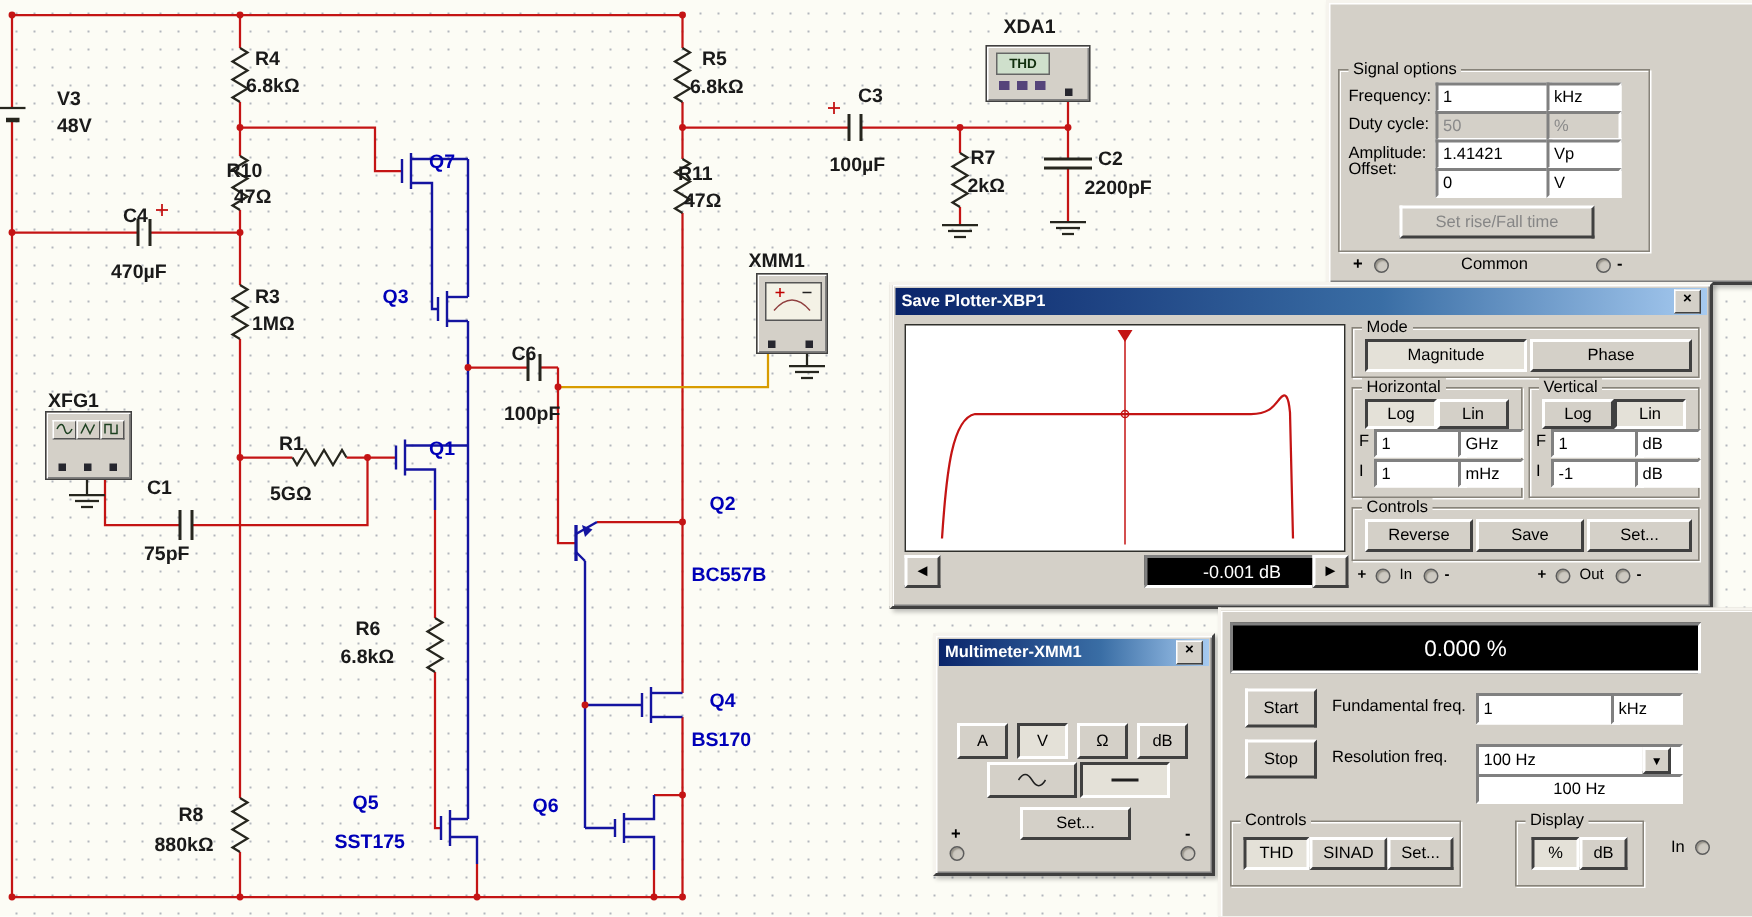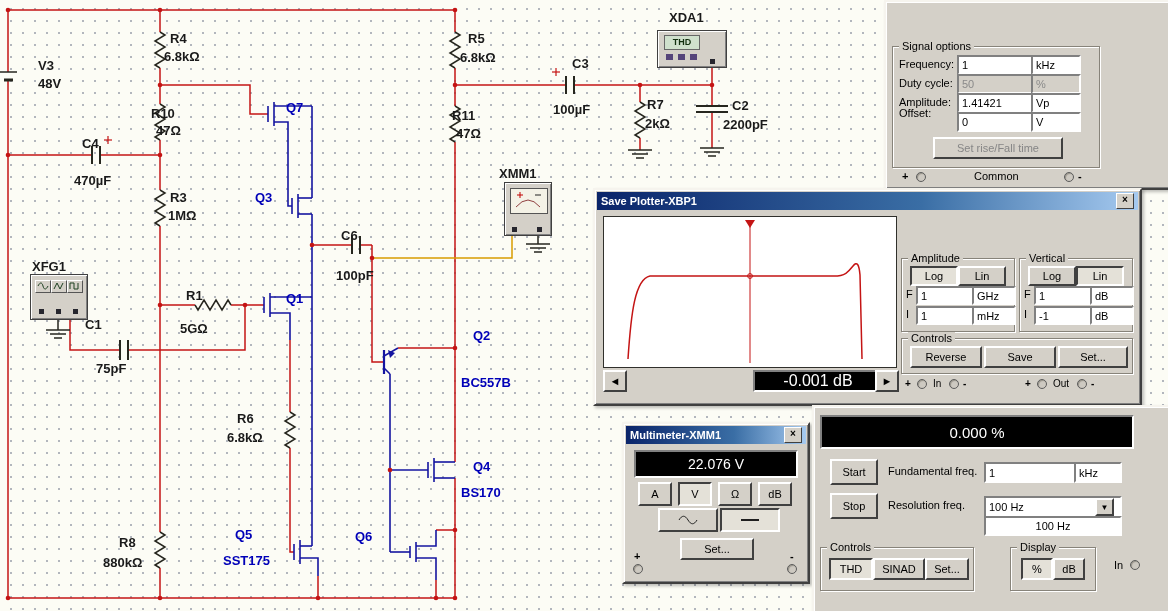--- a/index.html
+++ b/index.html
@@ -247,21 +247,21 @@
   <span class="clbl" style="left:38px;top:76px">48V</span>
   <span class="clbl" style="left:170px;top:31px">R4</span>
   <span class="clbl" style="left:164px;top:49px">6.8kΩ</span>
   <span class="clbl" style="left:151px;top:106px">R10</span>
   <span class="clbl" style="left:156px;top:123px">47Ω</span>
   <span class="clbl" style="left:170px;top:190px">R3</span>
   <span class="clbl" style="left:168px;top:208px">1MΩ</span>
   <span class="clbl" style="left:82px;top:136px">C4</span>
   <span class="clbl" style="left:74px;top:173px">470µF</span>
   <span class="clbl" style="left:32px;top:259px">XFG1</span>
-  <span class="clbl" style="left:85px;top:317px">C1</span>
+  <span class="clbl" style="left:98px;top:317px">C1</span>
   <span class="clbl" style="left:96px;top:361px">75pF</span>
   <span class="clbl" style="left:186px;top:288px">R1</span>
   <span class="clbl" style="left:180px;top:321px">5GΩ</span>
   <span class="clbl" style="left:237px;top:411px">R6</span>
   <span class="clbl" style="left:227px;top:430px">6.8kΩ</span>
   <span class="clbl" style="left:119px;top:535px">R8</span>
   <span class="clbl" style="left:103px;top:555px">880kΩ</span>
   <span class="clbl blue" style="left:286px;top:100px">Q7</span>
   <span class="clbl blue" style="left:255px;top:190px">Q3</span>
   <span class="clbl blue" style="left:286px;top:291px">Q1</span>
@@ -359,24 +359,29 @@
     </div>
     <div class="plot" style="left:8px;top:26px;width:292px;height:150px">
       <svg width="290" height="148">
         <path d="M24 142 C27 96 31 62 46 59 L230 59 C242 59 245 54 249 49 C253 44 255 47 256 58 L258 142" stroke="#c41414" stroke-width="1.5" fill="none"></path>
         <line x1="146" y1="4" x2="146" y2="146" stroke="#c41414" stroke-width="1"></line>
         <polygon points="141,3 151,3 146,11" fill="#c41414"></polygon>
         <circle cx="146" cy="59" r="2.4" fill="none" stroke="#c41414"></circle>
       </svg>
     </div>
     <div class="b3" style="left:8px;top:180px;width:20px;height:18px">◄</div>
-    <div class="lcd" style="left:158px;top:180px;width:126px;height:18px;font-size:16px">-0.001 dB</div>
+    <div class="lcd" style="left:168px;top:180px;width:126px;height:18px;font-size:12px">-0.001 dB</div>
     <div class="b3" style="left:280px;top:180px;width:20px;height:18px">►</div>
+    <div class="gb" style="left:306px;top:28px;width:230px;height:32px">
+      <span class="gbl">Mode</span>
+      <div class="b3 pressed" style="left:8px;top:7px;width:104px;height:18px">Magnitude</div>
+      <div class="b3" style="left:118px;top:7px;width:104px;height:18px">Phase</div>
+    </div>
     <div class="gb" style="left:306px;top:68px;width:112px;height:72px">
-      <span class="gbl">Amplitude</span>
+      <span class="gbl">Horizontal</span>
       <div class="b3 pressed" style="left:8px;top:7px;width:44px;height:16px">Log</div>
       <div class="b3" style="left:56px;top:7px;width:44px;height:16px">Lin</div>
       <span class="slbl" style="left:4px;top:29px">F</span>
       <input class="fld" style="left: 14px; top: 27px; width: 52px; height: 15px;" value="1">
       <div class="fld" style="left:70px;top:27px;width:34px;height:15px">GHz</div>
       <span class="slbl" style="left:4px;top:49px">I</span>
       <input class="fld" style="left: 14px; top: 47px; width: 52px; height: 15px;" value="1">
       <div class="fld" style="left:70px;top:47px;width:34px;height:15px">mHz</div>
     </div>
     <div class="gb" style="left:424px;top:68px;width:112px;height:72px">
@@ -406,21 +411,20 @@
     <span class="slbl" style="left:458px;top:188px;font-size:10px">Out</span>
     <span class="term" style="left:482px;top:189px"></span>
     <span class="slbl" style="left:496px;top:188px;font-size:10px;font-weight:bold">-</span>
   </div>
 
   <div class="win" style="left:622px;top:422px;width:184px;height:158px;z-index:5">
     <div class="tb">
       <span class="ttl">Multimeter-XMM1</span>
       <span class="xbtn">×</span>
     </div>
-    <div class="lcd" style="left:10px;top:26px;width:160px;height:24px;font-size:14px">22.076 V</div>
     <div class="b3" style="left:14px;top:58px;width:30px;height:20px">A</div>
     <div class="b3 pressed" style="left:54px;top:58px;width:30px;height:20px">V</div>
     <div class="b3" style="left:94px;top:58px;width:30px;height:20px">Ω</div>
     <div class="b3" style="left:134px;top:58px;width:30px;height:20px">dB</div>
     <div class="b3" style="left:34px;top:84px;width:56px;height:20px">
         <svg width="22" height="10">
           <path d="M2 5 C5 0 8 0 11 5 C14 10 17 10 20 5" stroke="#202020" fill="none"></path>
         </svg>
       </div>
     <div class="b3 pressed" style="left:96px;top:84px;width:56px;height:20px">

